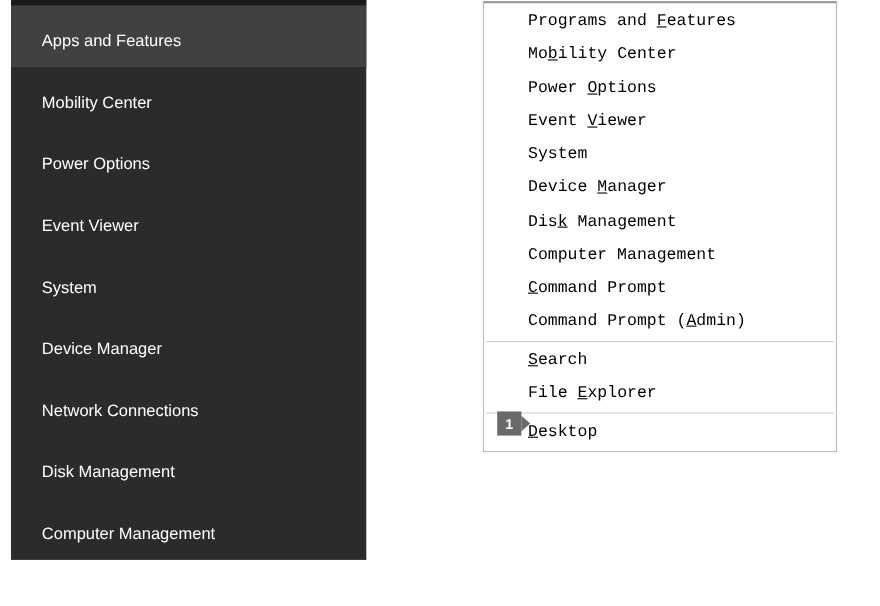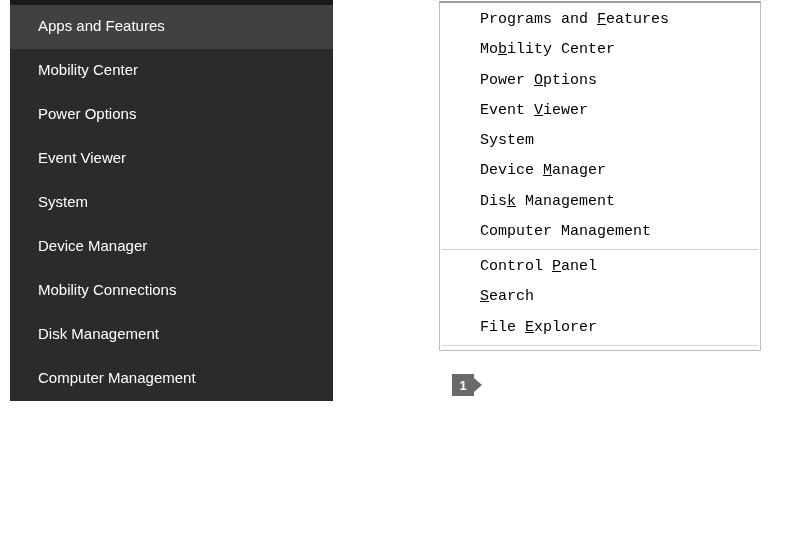--- a/index.html
+++ b/index.html
@@ -20,21 +20,21 @@
       position: absolute;
       left: 10px;
       top: 0;
       width: 323px;
       background: #2b2b2b;
       border-top: 5px solid #1a1a1a;
     }
     .dark-item {
       color: #ffffff;
       font-size: 15px;
-      padding: 12px 0 14px 28px;
+      padding: 24px 0 14px 28px;
       cursor: pointer;
       line-height: 1.2;
     }
     .dark-item.highlighted {
       background: #414141;
     }
     
     .light-menu {
       position: absolute;
       left: 439px;
@@ -90,35 +90,37 @@
 </head>
 <body>
 
 <div class="dark-menu">
     <div class="dark-item highlighted">Apps and Features</div>
     <div class="dark-item">Mobility Center</div>
     <div class="dark-item">Power Options</div>
     <div class="dark-item">Event Viewer</div>
     <div class="dark-item">System</div>
     <div class="dark-item">Device Manager</div>
-    <div class="dark-item">Mobility Connections</div>
+    <div class="dark-item">Network Connections</div>
     <div class="dark-item">Disk Management</div>
     <div class="dark-item">Computer Management</div>
   </div>
 
 <div class="light-menu">
     <div class="light-item">Programs and <span class="mnemonic">F</span>eatures</div>
     <div class="light-item">Mo<span class="mnemonic">b</span>ility Center</div>
     <div class="light-item">Power <span class="mnemonic">O</span>ptions</div>
     <div class="light-item">Event <span class="mnemonic">V</span>iewer</div>
     <div class="light-item">System</div>
     <div class="light-item">Device <span class="mnemonic">M</span>anager</div>
     <div class="light-item">Dis<span class="mnemonic">k</span> Management</div>
     <div class="light-item">Computer Management</div>
+    <div class="light-item"><span class="mnemonic">C</span>ommand Prompt</div>
+    <div class="light-item">Command Prompt (<span class="mnemonic">A</span>dmin)</div>
     <div class="separator"></div>
-    <div class="light-item">Control <span class="mnemonic">P</span>anel</div>
     <div class="light-item"><span class="mnemonic">S</span>earch</div>
     <div class="light-item">File <span class="mnemonic">E</span>xplorer</div>
     <div class="separator"></div>
+    <div class="light-item"><span class="mnemonic">D</span>esktop</div>
   </div>
 
 <div class="badge">1</div>
 <div class="badge-arrow"></div>
 
 </body></html>

